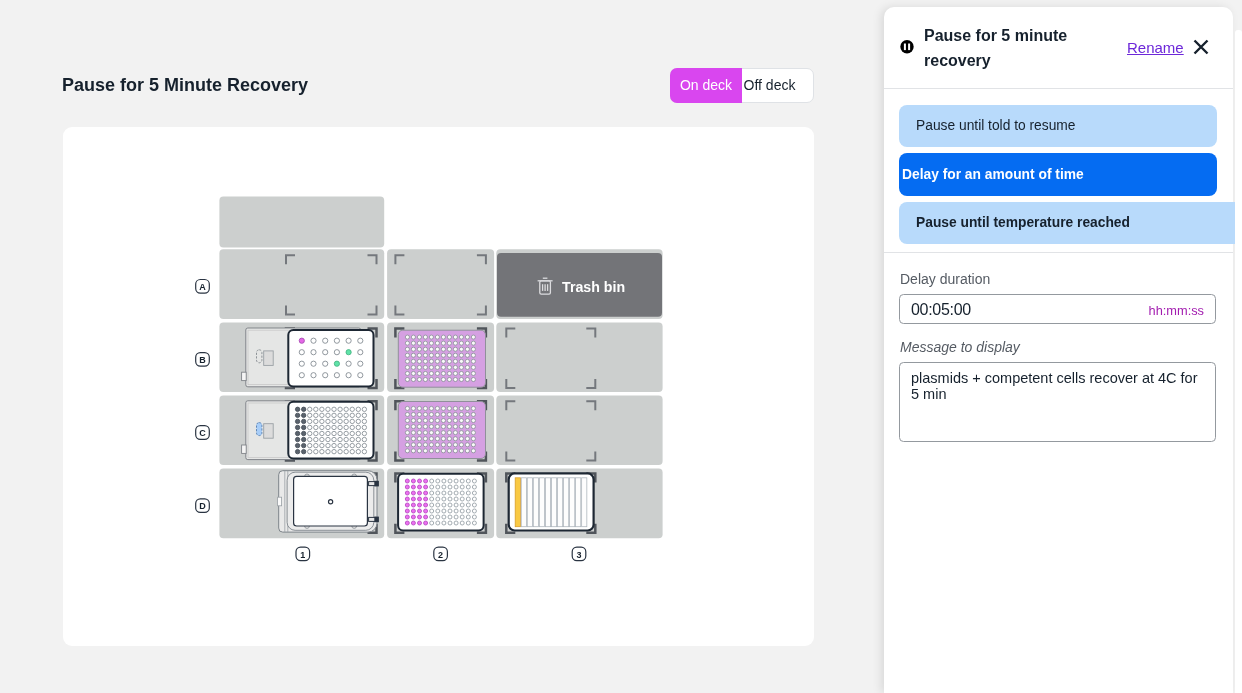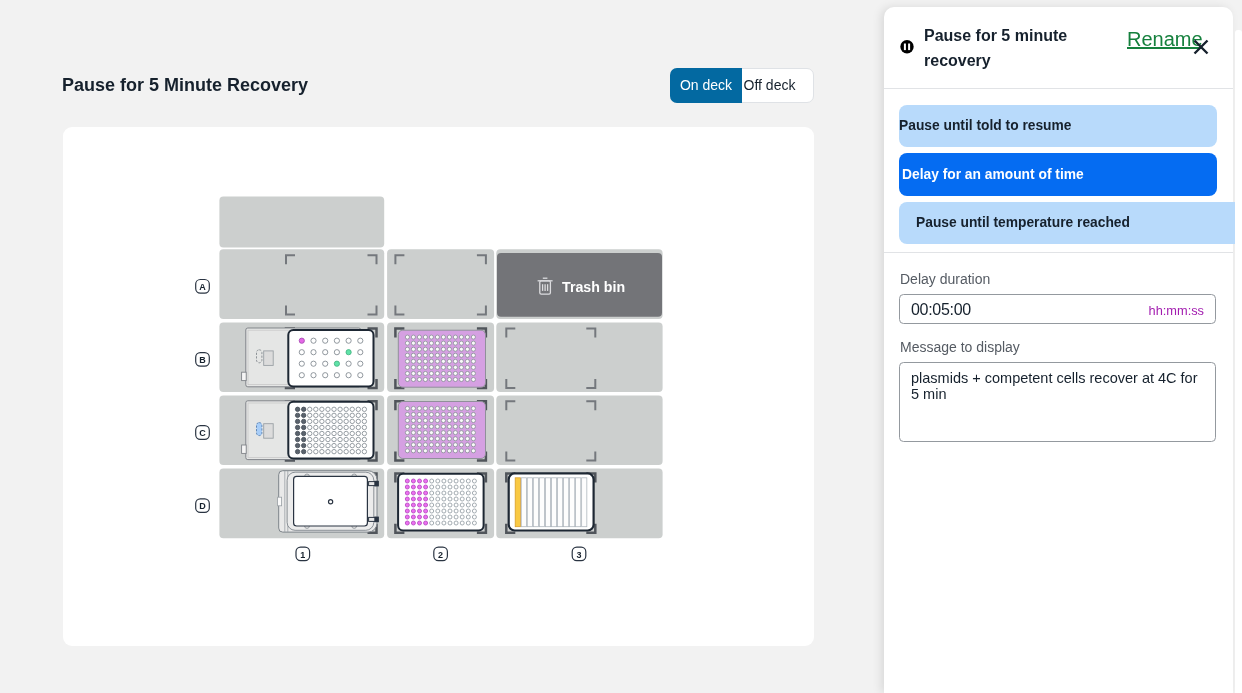--- a/index.html
+++ b/index.html
@@ -7,21 +7,21 @@
   body { background:#f2f2f2; font-family:"Liberation Sans", sans-serif; position:relative; }
   .abs { position:absolute; }
 </style>
 </head>
 <body>
 
 <div class="abs" style="left:62px; top:75px; font-size:18px; font-weight:bold; color:#16212d;">Pause for 5 Minute Recovery</div>
 
 <div class="abs" style="left:670px; top:67.5px; width:144px; height:35px; background:#fff; border:1px solid #dfe2e6; border-radius:7px;">
 
-  <div class="abs" style="left:-1px; top:-1px; width:72px; height:35px; background:#0369a1; border-radius:7px 0 0 7px; color:#fff; font-size:14px; display:flex; align-items:center; justify-content:center;">On deck</div>
+  <div class="abs" style="left:-1px; top:-1px; width:72px; height:35px; background:#d946ef; border-radius:7px 0 0 7px; color:#fff; font-size:14px; display:flex; align-items:center; justify-content:center;">On deck</div>
 
   <div class="abs" style="left:71px; top:0; width:55px; height:33px; color:#16212d; font-size:14px; display:flex; align-items:center; justify-content:center;">Off deck</div>
 </div>
 
 <div class="abs" style="left:63px; top:127px; width:751px; height:519px; background:#fff; border-radius:9px;">
 <svg width="751" height="519" viewBox="0 0 751 519">
 
   <rect x="156.4" y="69.6" width="164.8" height="50.8" rx="4" fill="#cccfce"></rect>
 
   <rect x="156.4" y="122.3" width="164.8" height="69.6" rx="4" fill="#cccfce"></rect>
@@ -634,40 +634,40 @@
 <div class="abs" style="left:884px; top:7px; width:349px; height:686px; background:#fff; border-radius:10px 10px 0 0; box-shadow:-3px 0 10px rgba(0,0,0,0.10);"></div>
 
 <svg class="abs" style="left:900px; top:40px;" width="14" height="14" viewBox="0 0 14 14">
   <circle cx="7" cy="6.8" r="6.7" fill="#000"></circle>
   <rect x="3.9" y="3.5" width="2" height="6.6" fill="#fff"></rect>
   <rect x="8.1" y="3.5" width="2" height="6.6" fill="#fff"></rect>
 </svg>
 
 <div class="abs" style="left:924px; top:24px; width:185px; font-size:16px; font-weight:bold; color:#16212d; line-height:24.5px;">Pause for 5 minute recovery</div>
 
-<div class="abs" style="left:1127px; top:28px; font-size:20px; color:#15803d; text-decoration:underline;">Rename</div>
+<div class="abs" style="left:1127px; top:39px; font-size:15px; color:#6d28d9; text-decoration:underline;">Rename</div>
 
 <svg class="abs" style="left:1193px; top:39px;" width="16" height="16" viewBox="0 0 16 16">
   <path d="M1.5 1.5 L14.5 14.5 M14.5 1.5 L1.5 14.5" stroke="#16212d" stroke-width="2.4"></path>
 </svg>
 
 <div class="abs" style="left:884px; top:88px; width:349px; height:1px; background:#e1e3e6;"></div>
 
-<div class="abs" style="left:899px; top:104.5px; width:318px; height:42.5px; background:#b8dafb; border-radius:8px; display:flex; align-items:center; font-size:13.8px; font-weight:bold; color:#16212d;">Pause until told to resume</div>
+<div class="abs" style="left:899px; top:104.5px; width:318px; height:42.5px; background:#b8dafb; border-radius:8px; display:flex; align-items:center; padding-left:17px; font-size:13.8px; font-weight:normal; color:#16212d;">Pause until told to resume</div>
 
 <div class="abs" style="left:899px; top:153px; width:318px; height:42.5px; background:#056cf2; border-radius:8px; display:flex; align-items:center; padding-left:3px; font-size:13.8px; font-weight:bold; color:#ffffff;">Delay for an amount of time</div>
 
 <div class="abs" style="left:899px; top:201.5px; width:354px; height:42.5px; background:#b8dafb; border-radius:8px; display:flex; align-items:center; padding-left:17px; font-size:13.8px; font-weight:bold; color:#16212d;">Pause until temperature reached</div>
 
 <div class="abs" style="left:884px; top:252px; width:349px; height:1px; background:#e1e3e6;"></div>
 
 <div class="abs" style="left:900px; top:271px; font-size:14px; color:#555b63;">Delay duration</div>
 
 <div class="abs" style="left:899px; top:293.5px; width:317px; height:30.5px; border:1px solid #94999f; border-radius:4.5px; background:#fff;">
   <span class="abs" style="left:11px; top:6px; font-size:16px; letter-spacing:-0.3px; color:#16212d;">00:05:00</span>
   <span class="abs" style="right:11px; top:8.5px; font-size:12.8px; color:#a21caf;">hh:mm:ss</span>
 </div>
 
-<div class="abs" style="left:900px; top:338.5px; font-size:14px; color:#555b63;">Message to display</div>
+<div class="abs" style="left:900px; top:338.5px; font-size:14px; color:#555b63;font-style:italic;">Message to display</div>
 
 <div class="abs" style="left:899px; top:361.5px; width:317px; height:80px; border:1px solid #94999f; border-radius:4.5px; background:#fff; padding:7px 11px; font-size:14.5px; color:#16212d; line-height:16.5px;">plasmids + competent cells recover at 4C for 5 min</div>
 
 <div class="abs" style="left:1234.5px; top:30px; width:7.5px; height:663px; background:#fff; border-radius:3px 3px 0 0;"></div>
 
 </body></html>

